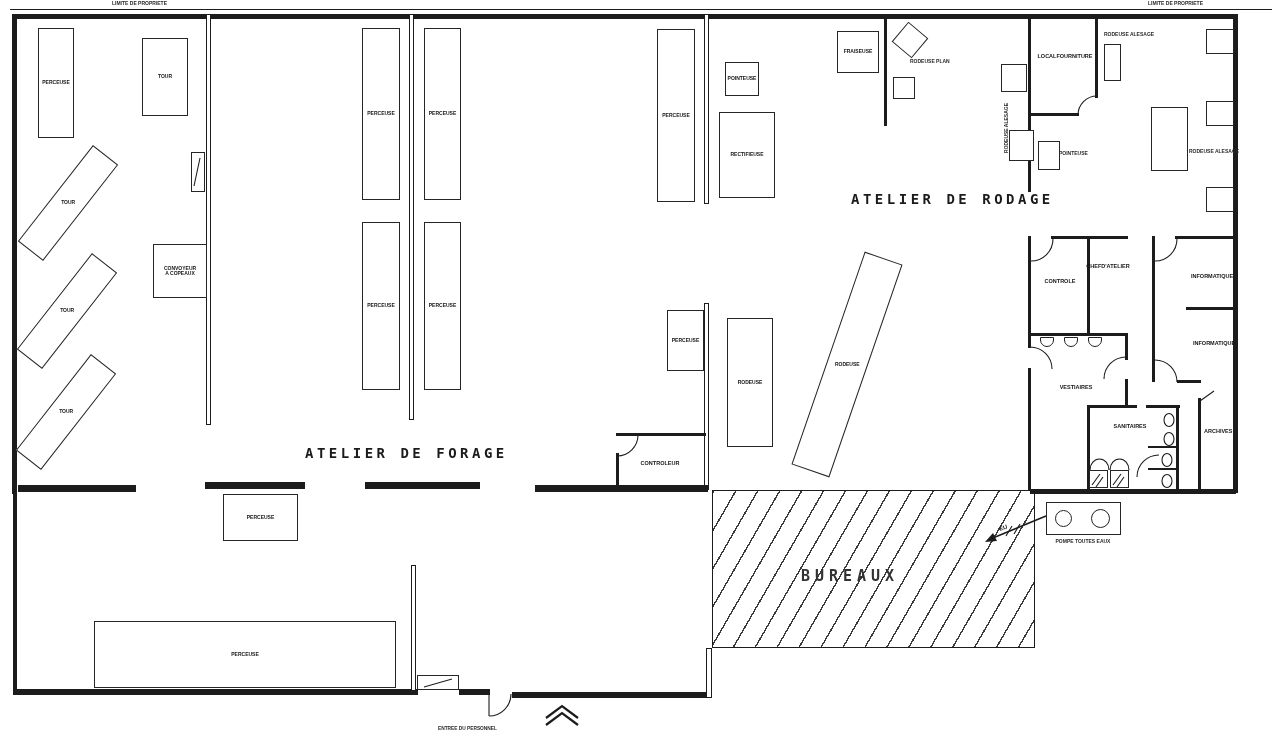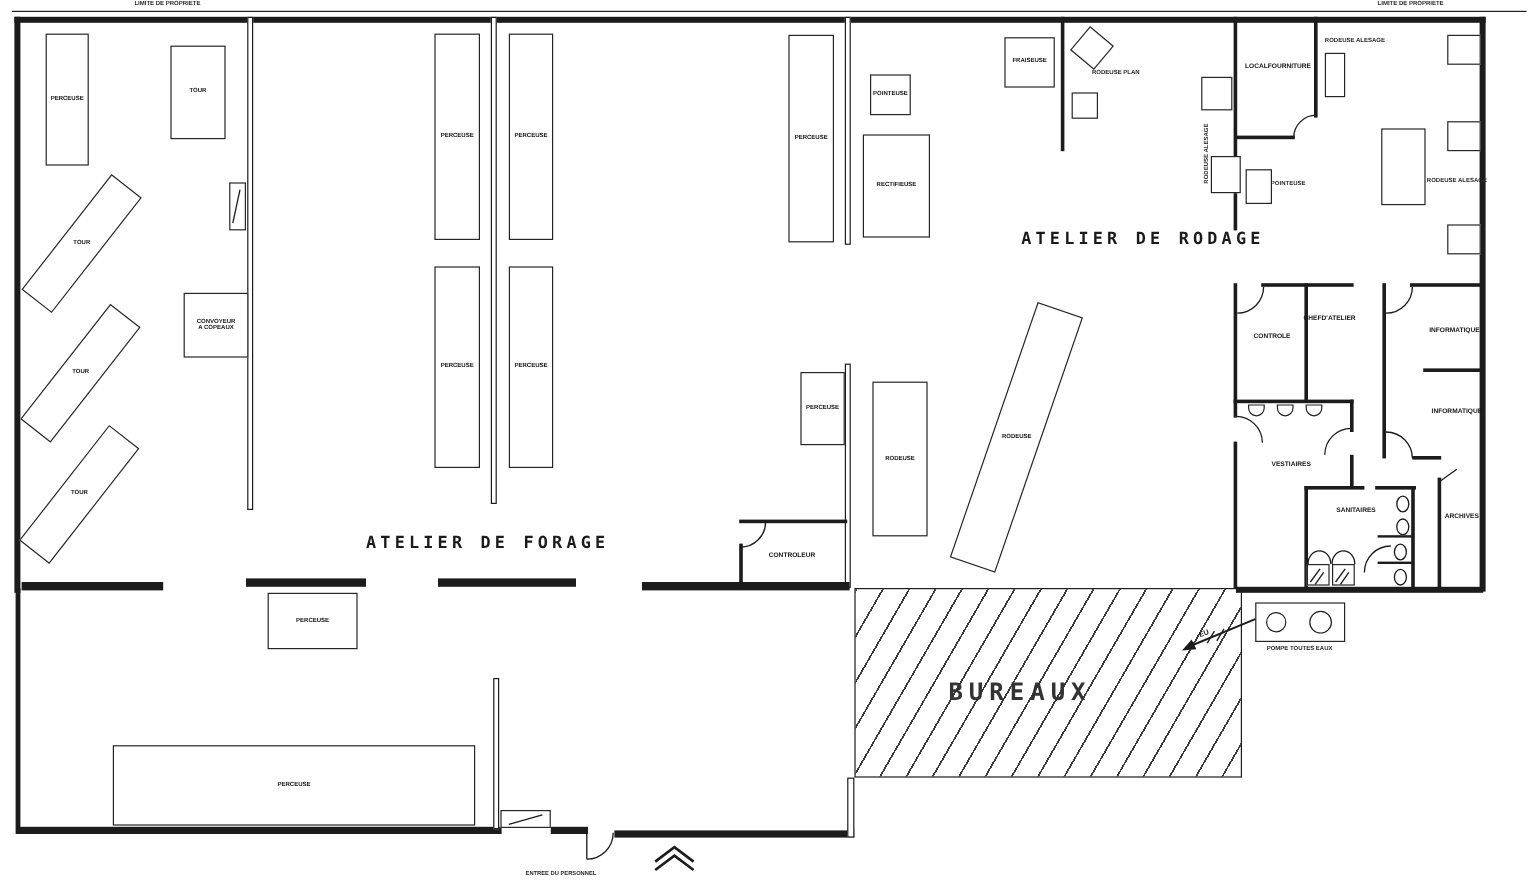--- a/index.html
+++ b/index.html
@@ -77,21 +77,21 @@
   <div class="w" style="left:205px;top:482px;width:100px;height:7px;"></div>
   <div class="w" style="left:365px;top:482px;width:115px;height:7px;"></div>
   <div class="w" style="left:535px;top:485px;width:173px;height:7px;"></div>
 
   <div class="w2" style="left:411px;top:565px;width:5px;height:126px;"></div>
 
   <div class="w" style="left:616px;top:433px;width:90px;height:3px;"></div>
   <div class="w" style="left:616px;top:453px;width:3px;height:36px;"></div>
 
   <div class="hatch" style="position:absolute;left:712px;top:490px;width:323px;height:158px;border:1.8px solid #1c1c1c;box-sizing:border-box;"></div>
-  <div class="title ctr" style="left:760px;top:567px;width:180px;letter-spacing:5px;font-size:20px;color:#333;">BUREAUX</div>
+  <div class="title ctr" style="left:760px;top:567px;width:180px;letter-spacing:5px;font-size:15px;color:#333;">BUREAUX</div>
 
   <div class="m" style="left:38px;top:28px;width:36px;height:110px;">
       <span class="ml5">PERCEUSE</span>
     </div>
   <div class="m" style="left:142px;top:38px;width:46px;height:78px;">
       <span class="ml5">TOUR</span>
     </div>
   <div class="m" style="left:52px;top:142px;width:32px;height:122px;transform:rotate(38deg);">
       <span class="ml5" style="transform:rotate(-38deg);">TOUR</span>
     </div>

